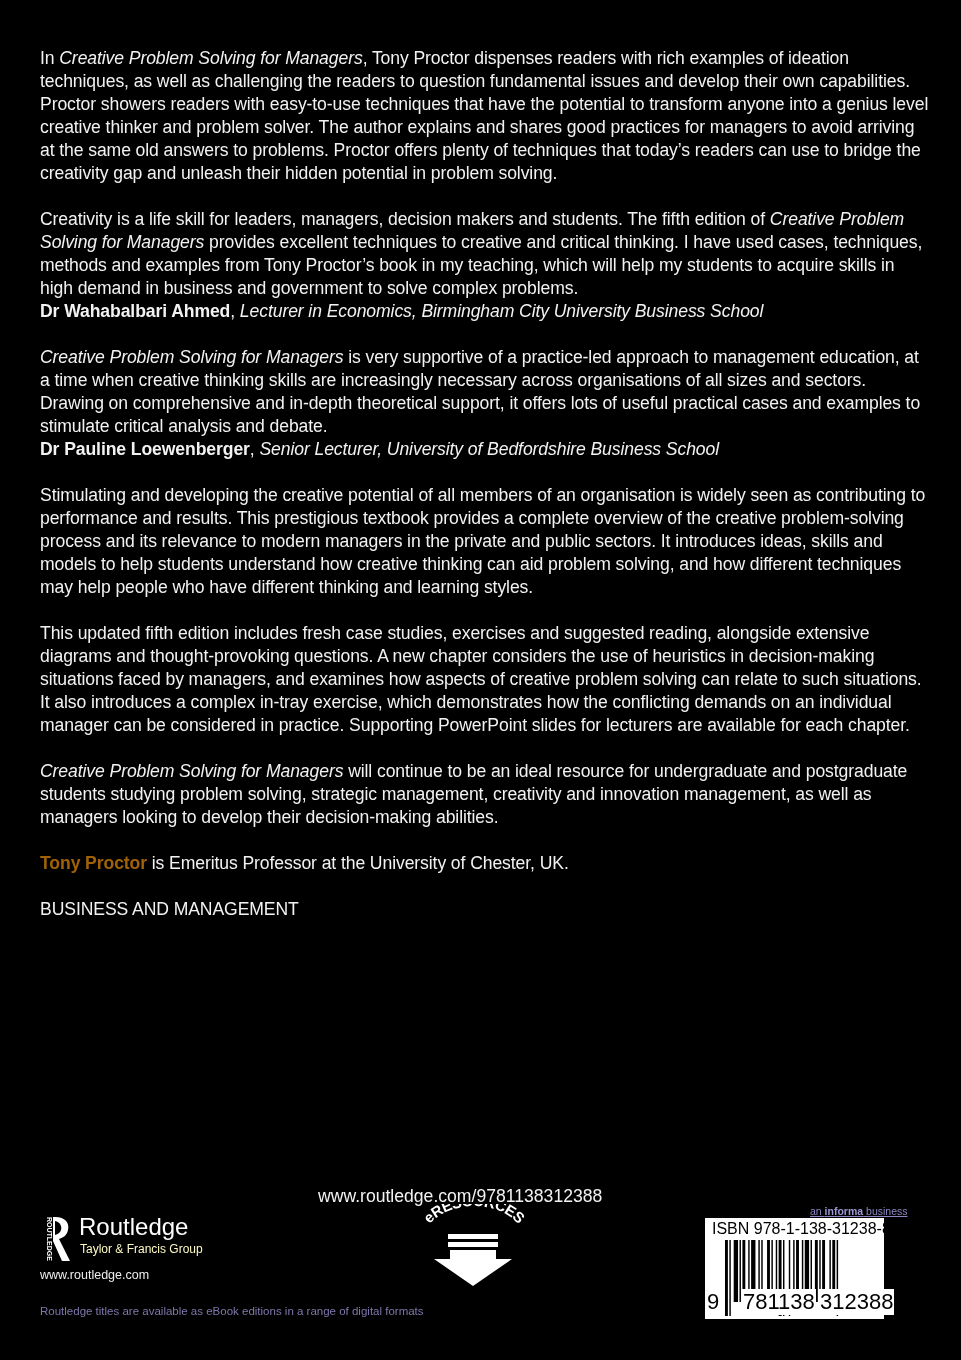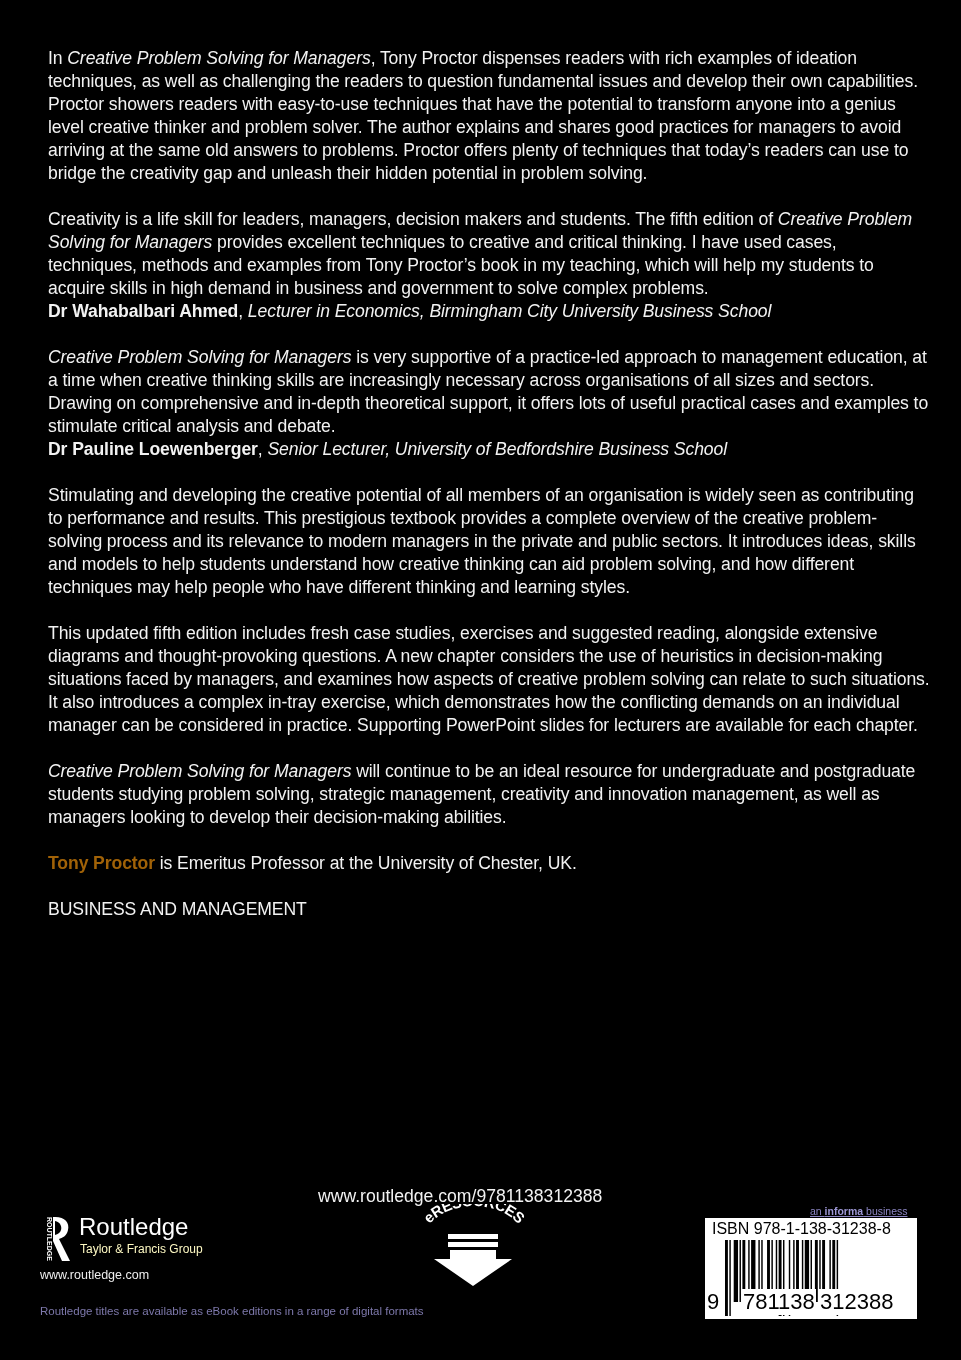--- a/index.html
+++ b/index.html
@@ -1,34 +1,34 @@
 <!DOCTYPE html>
 <html><head>
 <meta charset="utf-8">
 <style>
   html, body { margin: 0; padding: 0; background: #000; }
   body { width: 961px; height: 1360px; position: relative; overflow: hidden; color: #f2f2f2;
          font-family: "Liberation Sans", sans-serif; }
   .content { position: absolute; left: 40px; top: 47px; width: 890px; font-size: 17.6px; line-height: 23px; letter-spacing: -0.1px; }
-  .block { margin: 0 0 23px 8px; }
+  .block { margin: 0 0 23px 0; }
   .block p { margin: 0; }
   .it { font-style: italic; }
   .b { font-weight: bold; }
   .author { color: #a16207; font-weight: bold; }
   .url-main { position: absolute; left: 318px; top: 1163px; font-size: 17.6px; color: #f2f2f2; margin-top: 23px; }
   .logo { position: absolute; left: 40px; top: 1215px; }
   .logo .mark { position: absolute; left: 0; top: 0; width: 32px; height: 48px; }
   .logo .name { position: absolute; left: 39px; top: -2px; font-size: 24px; color: #fff; white-space: nowrap; }
   .logo .group { position: absolute; left: 40px; top: 27px; font-size: 12px; color: #fef9c3; white-space: nowrap; }
   .logo .www { position: absolute; left: 0; top: 53px; font-size: 12.5px; color: #eee; white-space: nowrap; }
   .ebook-note { position: absolute; left: 40px; top: 1305px; font-size: 11.5px; color: #7d78ab; white-space: nowrap; }
   .eres { position: absolute; left: 408px; top: 1204px; width: 130px; height: 88px; }
   .informa { position: absolute; left: 810px; top: 1205px; font-size: 10.5px; color: #8c86c4; white-space: nowrap; text-decoration: underline; }
   .informa b { color: #9d97d6; }
-  .isbn-box { position: absolute; left: 705px; top: 1218px; width: 212px; height: 101px; background: #fff; color: #000; }
+  .isbn-box { position: absolute; left: 705px; top: 1218px; width: 179px; height: 101px; background: #fff; color: #000; }
   .isbn-text { position: absolute; left: 7px; top: 2px; font-size: 16px; white-space: nowrap; }
   .bars { position: absolute; left: 20px; top: 22px; width: 186px; height: 76px; }
   .barnum { position: absolute; top: 71px; font-size: 22px; line-height: 26px; background: #fff; padding: 0 1px; white-space: nowrap; }
 </style>
 </head>
 <body>
 
 <div class="content">
   <div class="block">
     <p><span>In </span><span class="it">Creative Problem Solving for Managers</span><span>, Tony Proctor dispenses readers with rich examples of ideation techniques, as well as challenging the readers to question fundamental issues and develop their own capabilities. Proctor showers readers with easy-to-use techniques that have the potential to transform anyone into a genius level creative thinker and problem solver. The author explains and shares good practices for managers to avoid arriving at the same old answers to problems. Proctor offers plenty of techniques that today’s readers can use to bridge the creativity gap and unleash their hidden potential in problem solving.</span></p>

